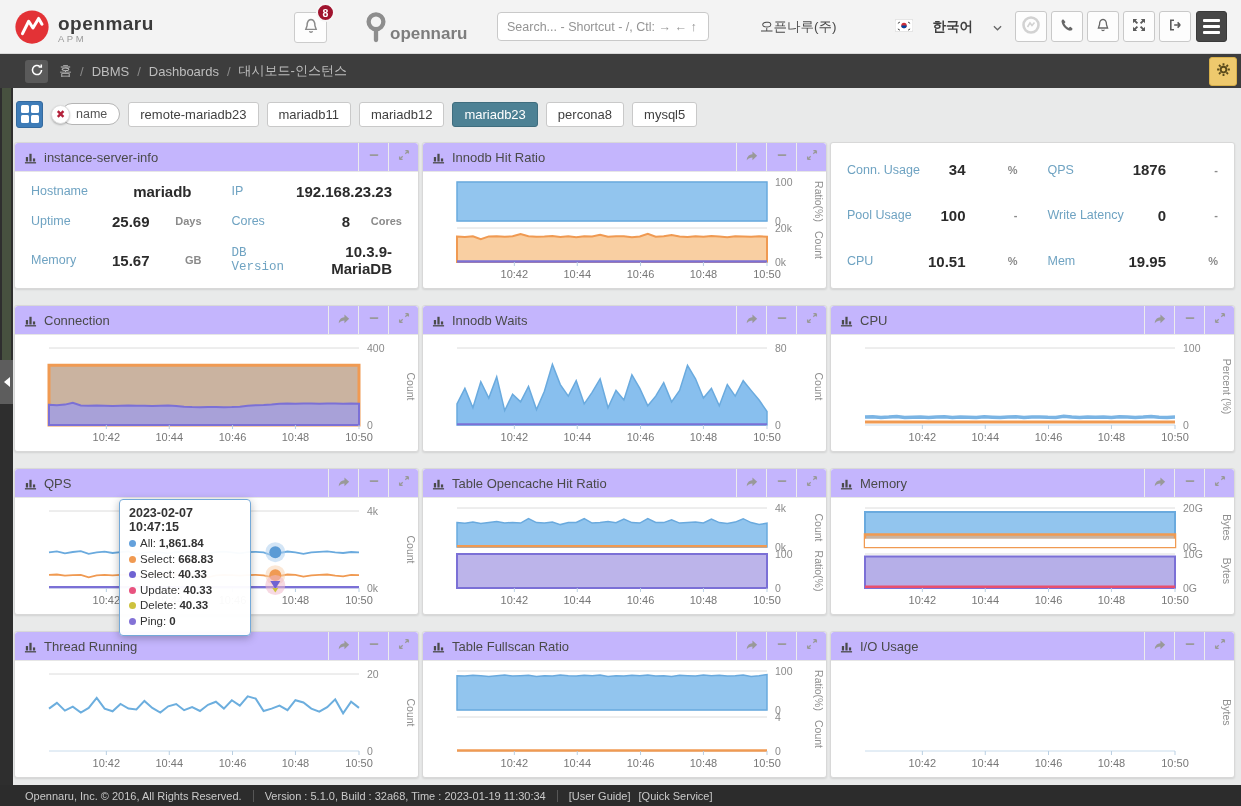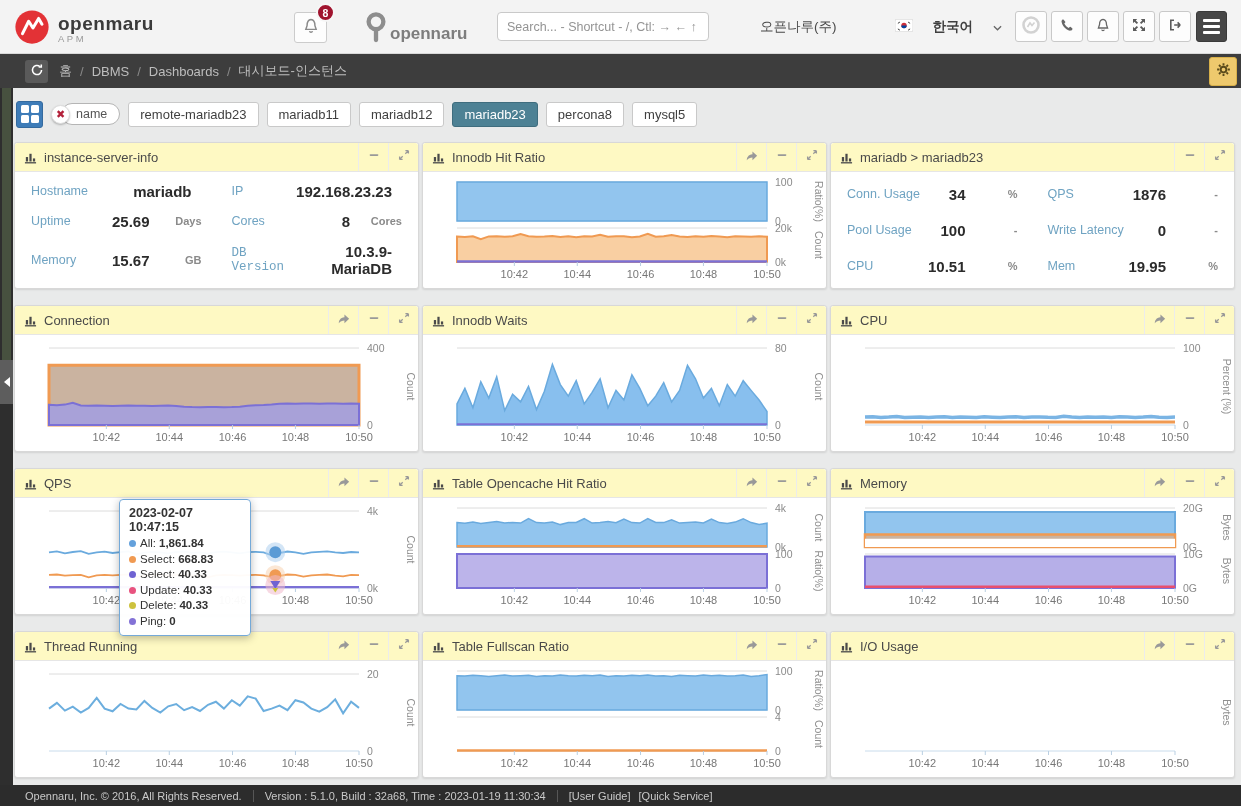--- a/index.html
+++ b/index.html
@@ -61,21 +61,21 @@
     border-radius:50%; color:#b3213a; font-size:11px; font-weight:bold; display:flex; align-items:center;
     justify-content:center; cursor:pointer; box-shadow:0 1px 2px rgba(0,0,0,.25); }
   .chip { background:#fff; border:1px solid #c9c9c9; border-radius:3px; font-size:13px; color:#3f3f3f;
     padding:4px 11px; cursor:pointer;text-align:right; }
   .chip.sel { background:#4d8194; border-color:#3f6d7e; color:#fff; }
 
   .grid { display:grid; grid-template-columns:405px 405px 405px; column-gap:3px; row-gap:16px;
     grid-auto-rows:147px; margin:14px 0 0 14px; }
   .panel { background:#fff; border:1px solid #d8d8d8; border-radius:3px; box-shadow:0 1px 2px rgba(0,0,0,.1);
     display:flex; flex-direction:column; }
-  .phead { height:29px; flex:none; background:#fef9c3; border-bottom:1px solid #e6e6e6;
+  .phead { height:29px; flex:none; background:#c4b5fd; border-bottom:1px solid #e6e6e6;
     border-radius:3px 3px 0 0; display:flex; align-items:center; }
   .phead .ticon { margin:0 7px 0 9px; display:flex; }
   .phead .ptitle { font-size:13px; color:#4a4a4a; }
   .pbtns { margin-left:auto; display:flex; height:100%; }
   .pbtn { width:30px; height:100%; border-left:1px solid #ececec; display:flex; align-items:center;
     justify-content:center; cursor:pointer; }
   .pbody { position:relative; flex:1; }
   .pbody svg.chart { position:absolute; inset:0; width:100%; height:100%; }
 
   .stats { height:100%; display:grid; grid-template-columns:1fr 1fr; column-gap:30px;
@@ -381,43 +381,20 @@
             <line x1="217.51999999999998" x2="217.51999999999998" y1="90" y2="94" stroke="#b9cfe2"></line>
             <text x="217.51999999999998" y="106" font-size="11" fill="#777" text-anchor="middle">10:46</text>
             <line x1="280.45000000000005" x2="280.45000000000005" y1="90" y2="94" stroke="#b9cfe2"></line>
             <text x="280.45000000000005" y="106" font-size="11" fill="#777" text-anchor="middle">10:48</text>
             <line x1="344" x2="344" y1="90" y2="94" stroke="#b9cfe2"></line>
             <text x="344" y="106" font-size="11" fill="#777" text-anchor="middle">10:50</text>
           </svg>
         </div>
       </div>
       <div class="panel">
-        <div class="phead">
-          <span class="ticon">
-            <svg width="13" height="13" viewBox="0 0 14 14">
-              <rect x="1" y="12" width="12" height="1.4" fill="#4a4a4a"></rect>
-              <rect x="2" y="6.5" width="2.4" height="4.8" fill="#4a4a4a"></rect>
-              <rect x="5.8" y="3" width="2.4" height="8.3" fill="#4a4a4a"></rect>
-              <rect x="9.6" y="8" width="2.4" height="3.3" fill="#4a4a4a"></rect>
-            </svg>
-          </span>
-          <span class="ptitle">mariadb &gt; mariadb23</span>
-          <div class="pbtns">
-            <div class="pbtn">
-              <span><svg width="14" height="14" viewBox="0 0 16 16">
-                  <rect x="3" y="7.2" width="10" height="1.8" rx=".9" fill="#999"></rect>
-                </svg></span>
-            </div>
-            <div class="pbtn">
-              <span><svg width="14" height="14" viewBox="0 0 16 16" stroke="#999" stroke-width="1.5" fill="none">
-                  <path d="M9.5 6.5 L13 3 M13 3 h-3.4 M13 3 v3.4 M6.5 9.5 L3 13 M3 13 h3.4 M3 13 v-3.4"></path>
-                </svg></span>
-            </div>
-          </div>
-        </div>
         <div class="pbody">
           <div class="stats">
             <div class="scell">
               <span class="sl">Conn. Usage</span>
               <span class="sv">34</span>
               <span class="su">%</span>
             </div>
             <div class="scell">
               <span class="sl">QPS</span>
               <span class="sv">1876</span>

